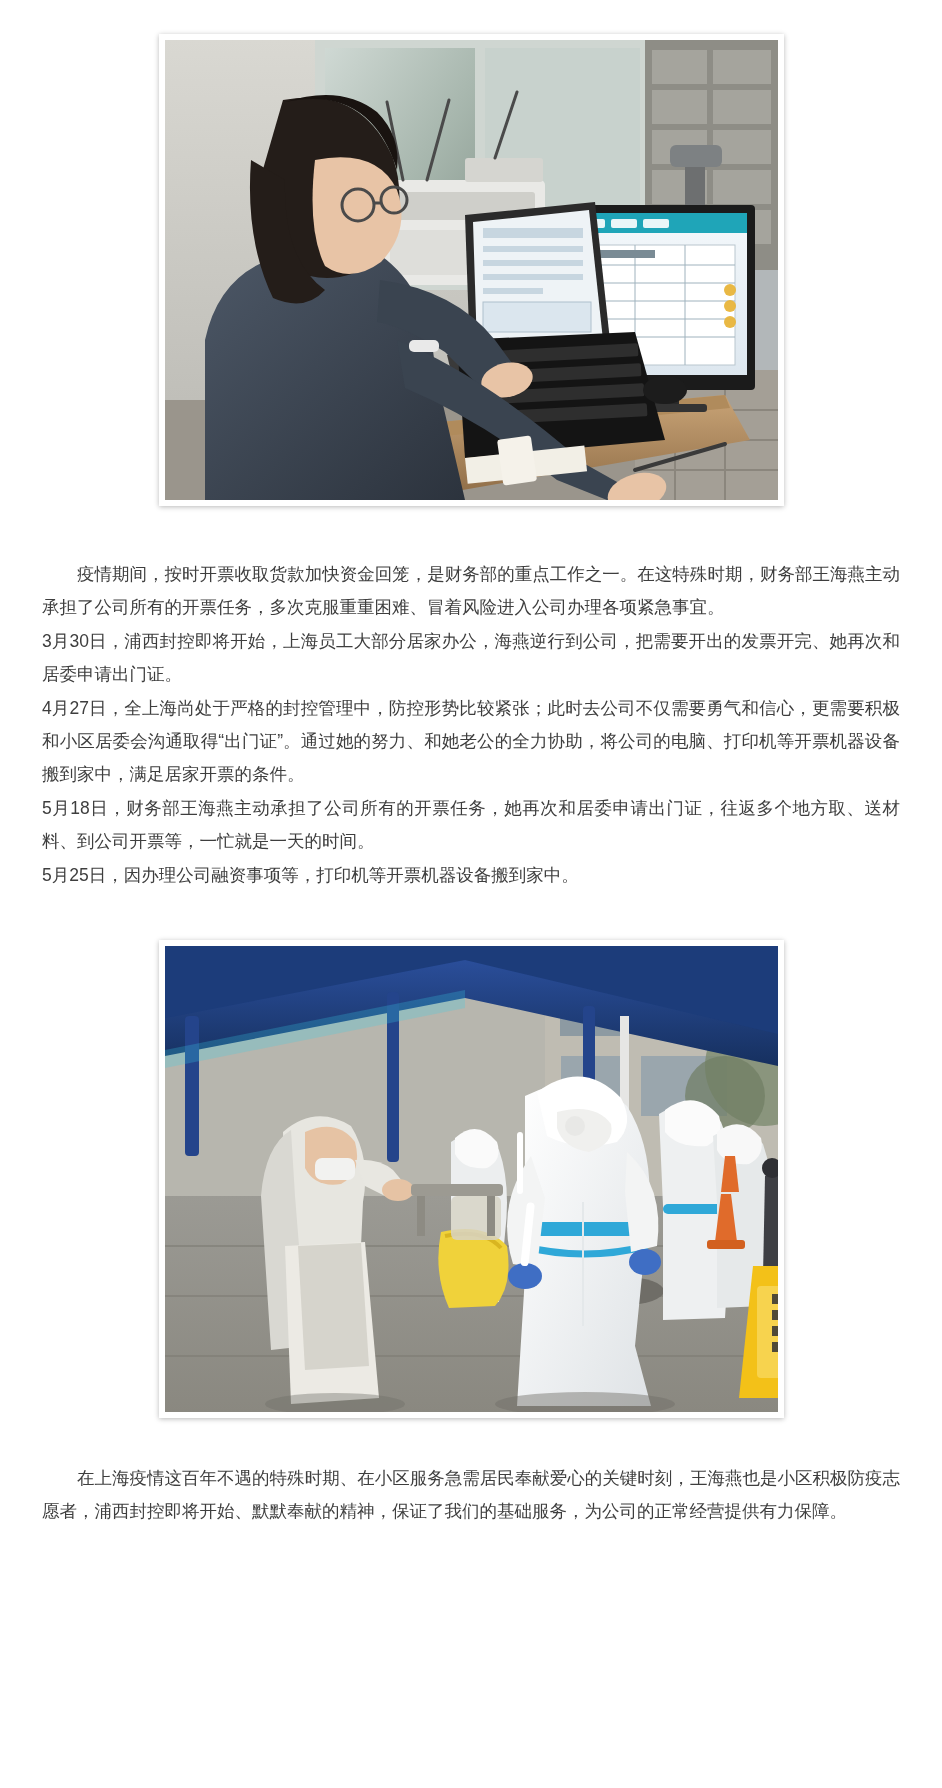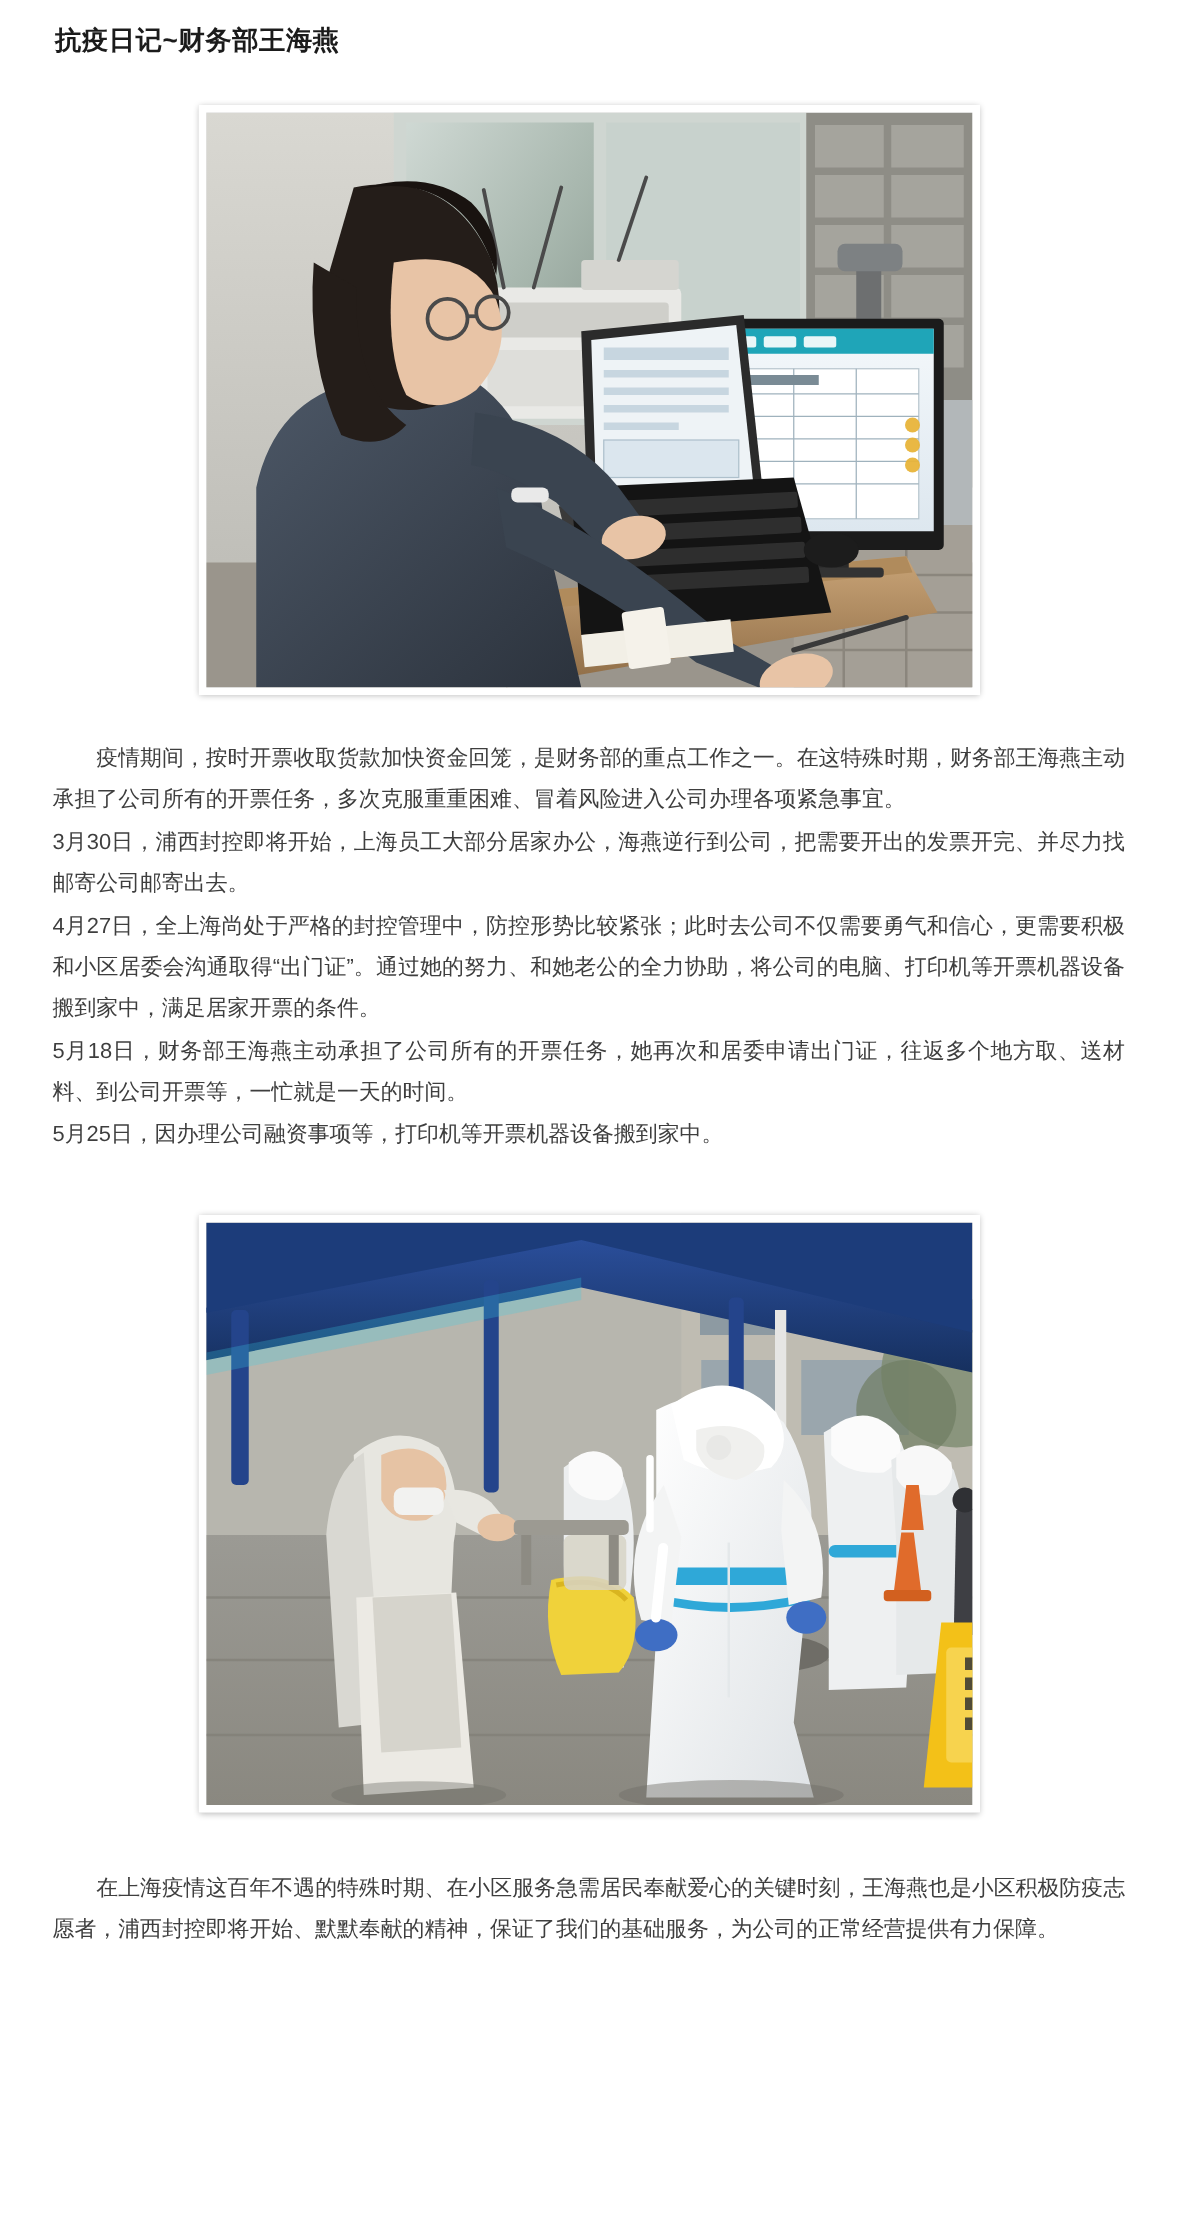--- a/index.html
+++ b/index.html
@@ -55,47 +55,41 @@
     overflow: hidden;
     background: #ddd;
   }
   .figure.fig1 { height: 472px; margin-top: 34px; }
   .figure.fig2 { height: 478px; margin-top: 48px; }
 
   .photo { width: 100%; height: 100%; display: block; }
 
   
   .body-text {
-    margin: 34px 42px 0 42px;
+    margin: 52px 42px 0 42px;
     font-size: 17.5px;
     line-height: 33px;
     color: #3e3e3e;
     text-align: justify;
     font-family: "Liberation Sans", "DejaVu Sans", sans-serif;
   }
   .body-text p {
     margin: 0 0 1px 0;
     text-indent: 0;
   }
   .body-text p.indent2 { text-indent: 2em; }
   .gap-top { margin-top: 44px; }
 
   
 </style>
 </head>
 <body>
 
 <div class="page">
 
-  <div class="title-wrap">
-    <div class="title">
-      <span class="hl"></span>
-      <span class="title-inner">抗疫日记~财务部王海燕</span>
-    </div>
-  </div>
 
   <div class="figure fig1">
     <svg class="photo" viewBox="0 0 613 460" preserveAspectRatio="xMidYMid slice">
       <defs>
         <linearGradient id="g1wall" x1="0" y1="0" x2="0" y2="1">
           <stop offset="0%" stop-color="#d9d8d2"></stop>
           <stop offset="100%" stop-color="#b9b8b2"></stop>
         </linearGradient>
         <linearGradient id="g1win" x1="0" y1="0" x2="1" y2="1">
           <stop offset="0%" stop-color="#cfd9d4"></stop>
@@ -227,21 +221,21 @@
       <rect x="244" y="300" width="30" height="12" rx="5" fill="#e9e9e9"></rect>
 
       <rect x="300" y="418" width="120" height="26" fill="#f2efe6" transform="rotate(-6 300 418)"></rect>
       <path d="M470 430 L560 404" stroke="#3a3a3a" stroke-width="4" stroke-linecap="round"></path>
       <rect x="332" y="400" width="34" height="46" rx="3" fill="#f5f2ea" transform="rotate(-8 332 400)"></rect>
     </svg>
   </div>
 
   <div class="body-text">
     <p class="indent2">疫情期间，按时开票收取货款加快资金回笼，是财务部的重点工作之一。在这特殊时期，财务部王海燕主动承担了公司所有的开票任务，多次克服重重困难、冒着风险进入公司办理各项紧急事宜。</p>
-    <p>3月30日，浦西封控即将开始，上海员工大部分居家办公，海燕逆行到公司，把需要开出的发票开完、并尽力找邮寄公司邮寄出去。</p>
+    <p>3月30日，浦西封控即将开始，上海员工大部分居家办公，海燕逆行到公司，把需要开出的发票开完、她再次和居委申请出门证。</p>
     <p>4月27日，全上海尚处于严格的封控管理中，防控形势比较紧张；此时去公司不仅需要勇气和信心，更需要积极和小区居委会沟通取得“出门证”。通过她的努力、和她老公的全力协助，将公司的电脑、打印机等开票机器设备搬到家中，满足居家开票的条件。</p>
     <p>5月18日，财务部王海燕主动承担了公司所有的开票任务，她再次和居委申请出门证，往返多个地方取、送材料、到公司开票等，一忙就是一天的时间。</p>
     <p>5月25日，因办理公司融资事项等，打印机等开票机器设备搬到家中。</p>
   </div>
 
   <div class="figure fig2">
     <svg class="photo" viewBox="0 0 613 466" preserveAspectRatio="xMidYMid slice">
       <defs>
         <linearGradient id="g2tent" x1="0" y1="0" x2="0" y2="1">
           <stop offset="0%" stop-color="#2b4f9c"></stop>

